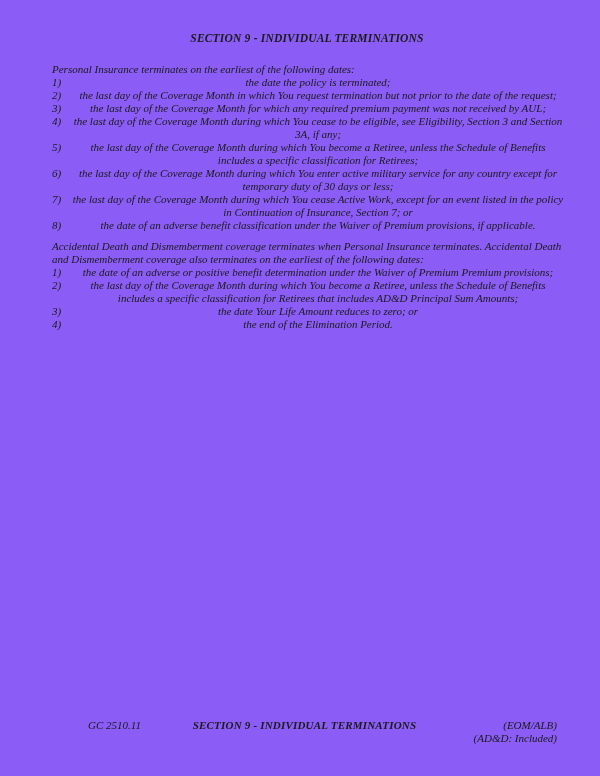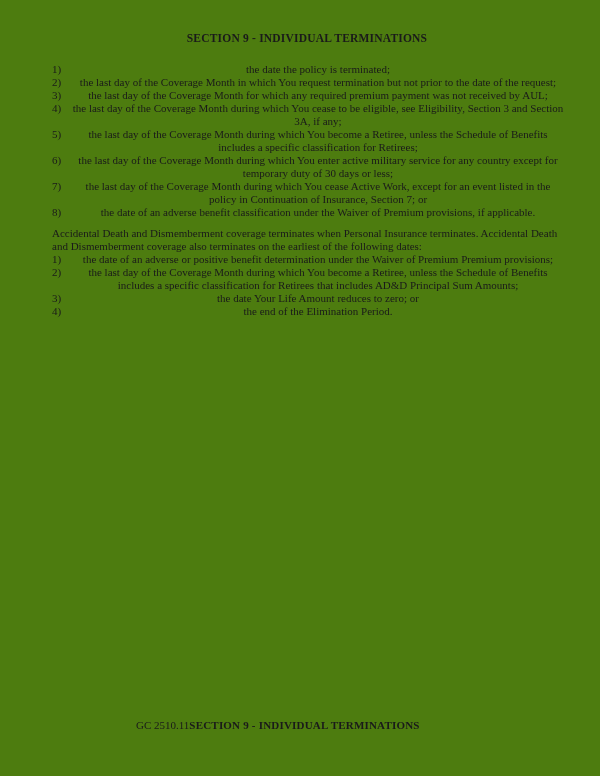--- a/index.html
+++ b/index.html
@@ -9,21 +9,22 @@
     background: #fdfdfd;
     color: #1a1a1a;
     font-family: "Liberation Serif", "DejaVu Serif", serif;
     font-size: 11px;
     line-height: 13px;
     overflow: hidden;
   }
   .page {
     position: absolute;
     inset: 0;
-    background: #4d7c0f;
+    background: #8b5cf6;
+    font-style: italic;
   }
   .doc-title {
     position: absolute;
     top: 32px;
     left: 52px;
     width: 510px;
     text-align: center;
     font-weight: bold;
     font-size: 11.5px;
     letter-spacing: 0.2px;
@@ -54,39 +55,40 @@
   .section2 { margin-top: 8px; }
   .footer {
     position: absolute;
     top: 719px;
     left: 52px;
     width: 505px;
     display: grid;
     grid-template-columns: 1fr auto 1fr;
     align-items: start;
   }
-  .footer .code { text-align: right; margin-left: 36px; }
+  .footer .code { text-align: left; margin-left: 36px; }
   .footer .ftitle {
     text-align: center;
     font-weight: bold;
     font-size: 11px;
     letter-spacing: 0.2px;
   }
   .footer .tags { text-align: right; }
   .footer .tags div { line-height: 13px; }
 </style>
 </head>
 <body>
 
 <div class="page">
 
   <h1 class="doc-title">SECTION 9 - INDIVIDUAL TERMINATIONS</h1>
 
   <div class="content">
 
+    <p class="intro">Personal Insurance terminates on the earliest of the following dates:</p>
 
     <ol class="terms">
       <li>
         <span class="num">1)</span>
         <span class="txt">the date the policy is terminated;</span>
       </li>
       <li>
         <span class="num">2)</span>
         <span class="txt">the last day of the Coverage Month in which You request termination but not prior to the date of the request;</span>
       </li>
@@ -135,15 +137,19 @@
         <span class="num">4)</span>
         <span class="txt">the end of the Elimination Period.</span>
       </li>
     </ol>
 
   </div>
 
   <div class="footer">
     <div class="code">GC 2510.11</div>
     <div class="ftitle">SECTION 9 - INDIVIDUAL TERMINATIONS</div>
+    <div class="tags">
+      <div>(EOM/ALB)</div>
+      <div>(AD&amp;D: Included)</div>
+    </div>
   </div>
 
 </div>
 
 </body></html>

